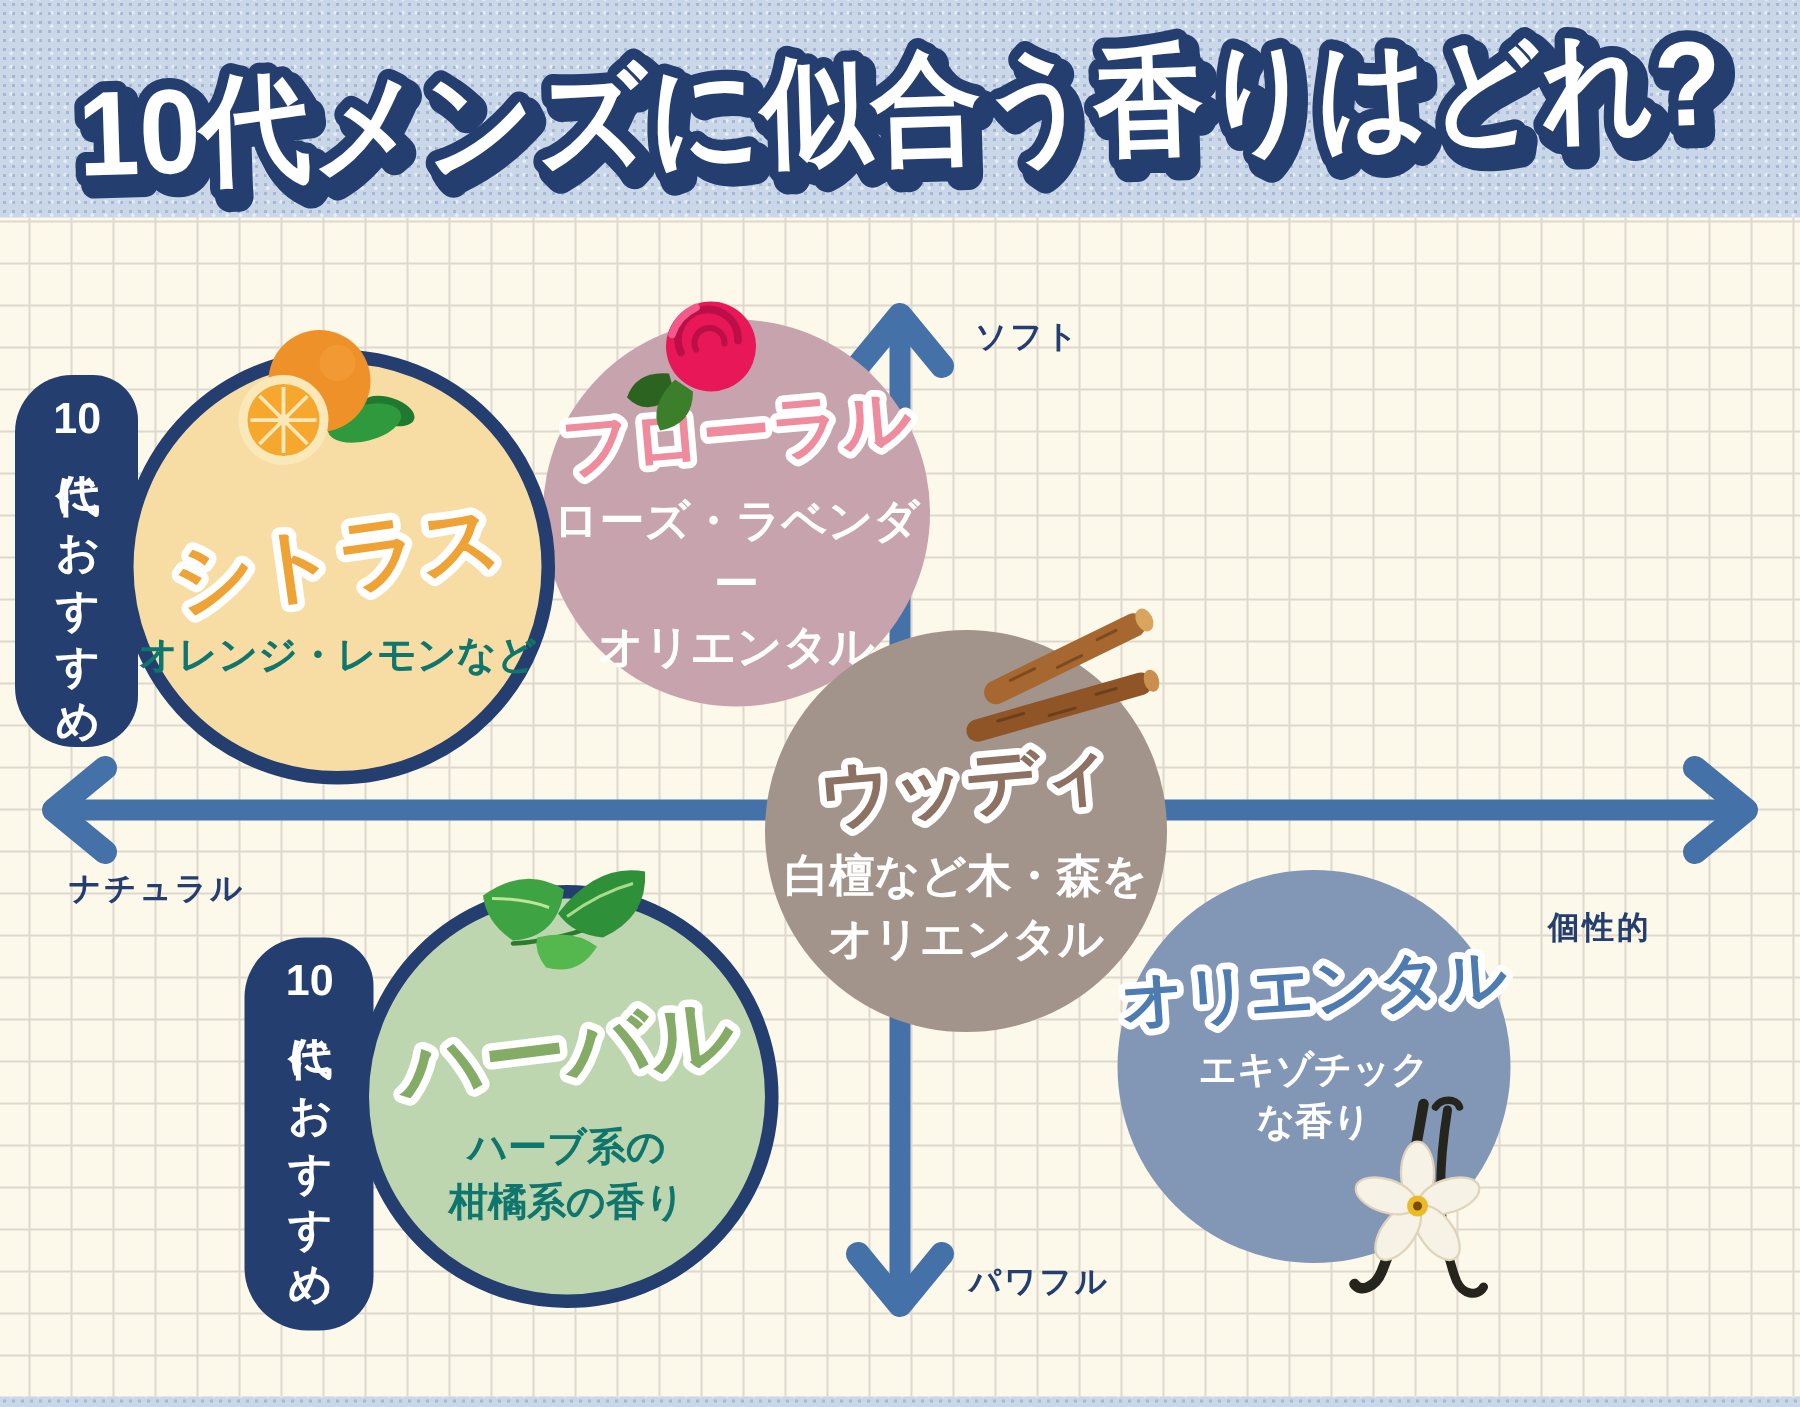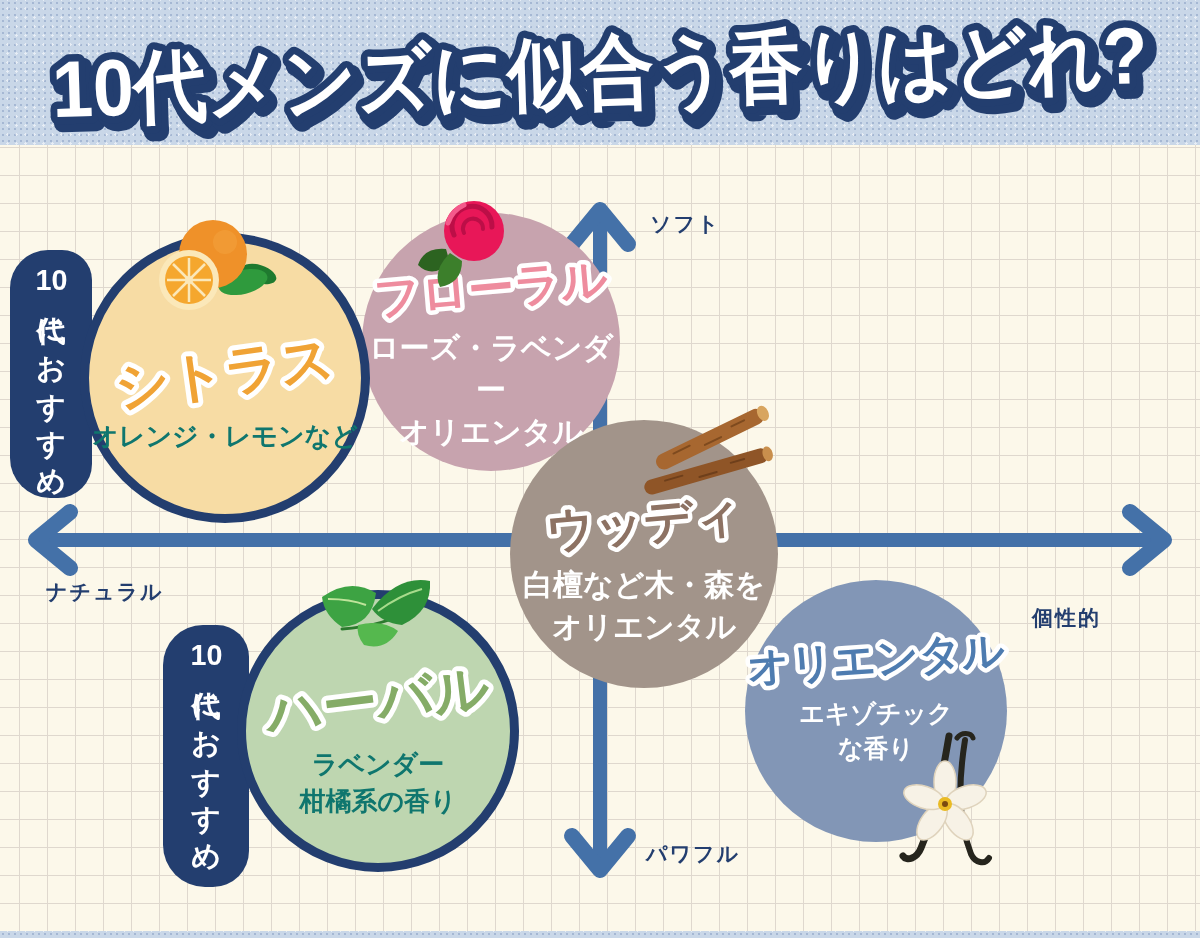--- a/index.html
+++ b/index.html
@@ -187,21 +187,21 @@
       <path d="M20 30 Q48 10 74 26 Q70 58 40 60 Q22 48 20 30 Z" fill="#3DA343"></path>
       <path d="M26 32 Q48 32 64 38" fill="none" stroke="#BFE49B" stroke-width="2"></path>
       <path d="M70 42 Q96 8 128 14 Q130 44 100 58 Q80 56 70 42 Z" fill="#2E9039"></path>
       <path d="M76 44 Q98 28 120 22" fill="none" stroke="#A8DB8C" stroke-width="2"></path>
       <path d="M56 58 Q80 52 96 64 Q84 84 62 78 Q54 68 56 58 Z" fill="#55B84E"></path>
     </svg>
     <svg class="btitle" width="264" height="80" viewBox="0 0 264 80">
       <text x="132" y="58" text-anchor="middle" class="bt herbal-t" transform="rotate(-7 132 40)">ハーバル</text>
     </svg>
     <div class="desc navy">
-      <span>ラベンダー</span><br><span>柑橘系の香り</span>
+      <span>ハーブ系の</span><br><span>柑橘系の香り</span>
     </div>
   </div>
 
   <div class="bubble" id="oriental">
     <svg class="bicon" style="left:142px;top:150px" width="130" height="142" viewBox="0 0 130 142">
       <g stroke="#26251D" fill="none" stroke-linecap="round">
         <path d="M62 6 C56 40 50 80 34 118 C30 128 20 132 16 126" stroke-width="7"></path>
         <path d="M78 10 C72 48 70 88 84 124 C88 133 98 135 102 128" stroke-width="6"></path>
         <path d="M70 8 C74 2 84 2 86 8" stroke-width="5"></path>
       </g>

